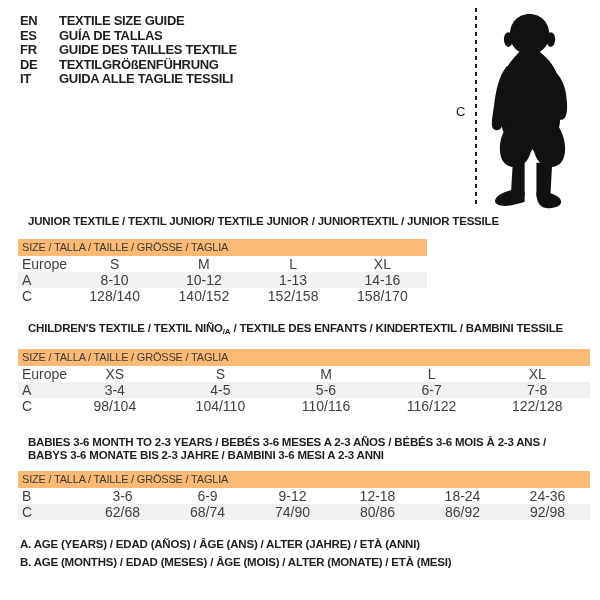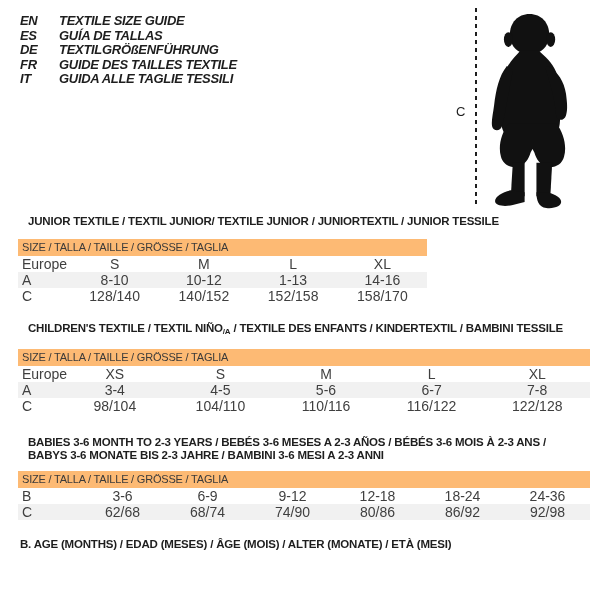--- a/index.html
+++ b/index.html
@@ -4,21 +4,21 @@
 <style>
   * { margin:0; padding:0; box-sizing:border-box; }
   html,body { background:#ffffff; }
   .page {
     position:relative; width:600px; height:600px; background:#fff;
     font-family:"Liberation Sans", sans-serif; color:#3d3d3d; overflow:hidden;
   }
   
   .lang-block { position:absolute; top:14px; left:20px; font-weight:bold;
     font-size:13px; line-height:14.6px; color:#1e1e1e; letter-spacing:-0.3px; }
-  .lang-row { display:flex;font-style:italic; }
+  .lang-row { display:flex; }
   .lang-code { width:39px; flex:0 0 39px; }
   
   .dash-line { position:absolute; left:475px; top:8px; width:2px; height:198px;
     background:repeating-linear-gradient(to bottom,#1e1e1e 0 4px, transparent 4px 8px); }
   .c-label { position:absolute; left:456px; top:104px; font-size:13px; color:#1e1e1e; }
   .baby-svg { position:absolute; left:484px; top:7px; }
   
   .size-table { position:absolute; left:18px; }
   .tbl-title { font-size:11.5px; font-weight:bold; color:#1e1e1e;
     letter-spacing:-0.2px; line-height:13px; margin:0 0 0 10px; white-space:nowrap; }
@@ -44,26 +44,26 @@
   <div class="lang-block">
     <div class="lang-row">
       <span class="lang-code">EN</span>
       <span class="lang-title">TEXTILE SIZE GUIDE</span>
     </div>
     <div class="lang-row">
       <span class="lang-code">ES</span>
       <span class="lang-title">GUÍA DE TALLAS</span>
     </div>
     <div class="lang-row">
+      <span class="lang-code">FR</span>
+      <span class="lang-title">GUIDE DES TAILLES TEXTILE</span>
+    </div>
+    <div class="lang-row">
       <span class="lang-code">DE</span>
       <span class="lang-title">TEXTILGRÖßENFÜHRUNG</span>
-    </div>
-    <div class="lang-row">
-      <span class="lang-code">FR</span>
-      <span class="lang-title">GUIDE DES TAILLES TEXTILE</span>
     </div>
     <div class="lang-row">
       <span class="lang-code">IT</span>
       <span class="lang-title">GUIDA ALLE TAGLIE TESSILI</span>
     </div>
   </div>
 
   <div class="dash-line"></div>
   <span class="c-label">C</span>
   <svg class="baby-svg" width="96" height="202" viewBox="0 0 95 205" aria-hidden="true">
@@ -198,16 +198,17 @@
           <td>74/90</td>
           <td>80/86</td>
           <td>86/92</td>
           <td>92/98</td>
         </tr>
       </tbody>
     </table>
   </section>
 
   <div class="footnotes">
+    <div>A. AGE (YEARS) / EDAD (AÑOS) / ÂGE (ANS) / ALTER (JAHRE) / ETÀ (ANNI)</div>
     <div>B. AGE (MONTHS) / EDAD (MESES) / ÂGE (MOIS) / ALTER (MONATE) / ETÀ (MESI)</div>
   </div>
 
 </div>
 
 </body></html>

